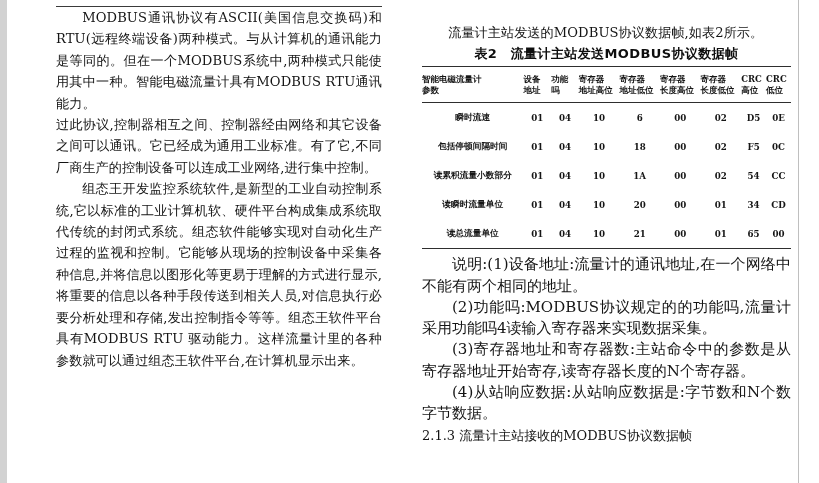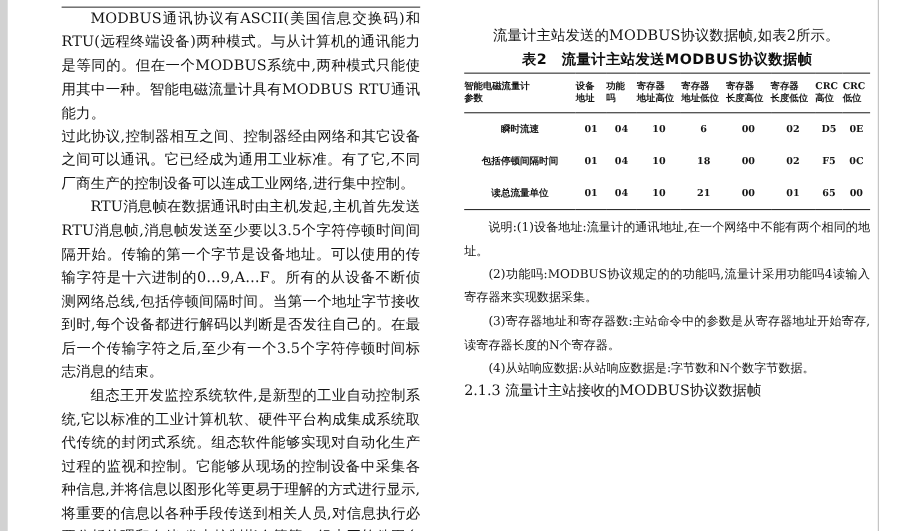--- a/index.html
+++ b/index.html
@@ -116,21 +116,21 @@
   }
   table.data tbody tr:last-child {
     border-bottom: 1.7px solid #2e2e2e;
   }
   td.rowlabel, th.rowlabel {
     font-weight: bold;
   }
   .hdr2 { display:block; }
   .note {
     margin: 0;
-    font-size: 11px;
+    font-size: 15px;
     line-height: 21.3px;
     text-align: justify;
     text-justify: inter-ideograph;
     text-indent: 2em;
     color: #141414;
   }
 </style>
 </head>
 <body>
 
@@ -142,21 +142,20 @@
   <div class="columns">
 
     <div class="col col-left">
 
       <div class="top-rule"></div>
 
       <p class="para">MODBUS通讯协议有ASCII(美国信息交换码)和RTU(远程终端设备)两种模式。与从计算机的通讯能力是等同的。但在一个MODBUS系统中,两种模式只能使用其中一种。智能电磁流量计具有MODBUS RTU通讯能力。</p>
 
       <p class="para noindent">过此协议,控制器相互之间、控制器经由网络和其它设备之间可以通讯。它已经成为通用工业标准。有了它,不同厂商生产的控制设备可以连成工业网络,进行集中控制。</p>
 
-      <p class="para">RTU消息帧在数据通讯时由主机发起,主机首先发送RTU消息帧,消息帧发送至少要以3.5个字符停顿时间间隔开始。传输的第一个字节是设备地址。可以使用的传输字符是十六进制的0…9,A…F。所有的从设备不断侦测网络总线,包括停顿间隔时间。当第一个地址字节接收到时,每个设备都进行解码以判断是否发往自己的。在最后一个传输字符之后,至少有一个3.5个字符停顿时间标志消息的结束。</p>
 
       <p class="para">组态王开发监控系统软件,是新型的工业自动控制系统,它以标准的工业计算机软、硬件平台构成集成系统取代传统的封闭式系统。组态软件能够实现对自动化生产过程的监视和控制。它能够从现场的控制设备中采集各种信息,并将信息以图形化等更易于理解的方式进行显示,将重要的信息以各种手段传送到相关人员,对信息执行必要分析处理和存储,发出控制指令等等。组态王软件平台具有MODBUS RTU 驱动能力。这样流量计里的各种参数就可以通过组态王软件平台,在计算机显示出来。</p>
 
     </div>
 
     <div class="col col-right">
 
       <div style="height:6px"></div>
 
       <p class="para">流量计主站发送的MODBUS协议数据帧,如表2所示。</p>
@@ -232,20 +231,42 @@
             <td>01</td>
             <td>04</td>
             <td>10</td>
             <td>18</td>
             <td>00</td>
             <td>02</td>
             <td>F5</td>
             <td>0C</td>
           </tr>
           <tr>
+            <td class="rowlabel">读累积流量小数部分</td>
+            <td>01</td>
+            <td>04</td>
+            <td>10</td>
+            <td>1A</td>
+            <td>00</td>
+            <td>02</td>
+            <td>54</td>
+            <td>CC</td>
+          </tr>
+          <tr>
+            <td class="rowlabel">读瞬时流量单位</td>
+            <td>01</td>
+            <td>04</td>
+            <td>10</td>
+            <td>20</td>
+            <td>00</td>
+            <td>01</td>
+            <td>34</td>
+            <td>CD</td>
+          </tr>
+          <tr>
             <td class="rowlabel">读总流量单位</td>
             <td>01</td>
             <td>04</td>
             <td>10</td>
             <td>21</td>
             <td>00</td>
             <td>01</td>
             <td>65</td>
             <td>00</td>
           </tr>

